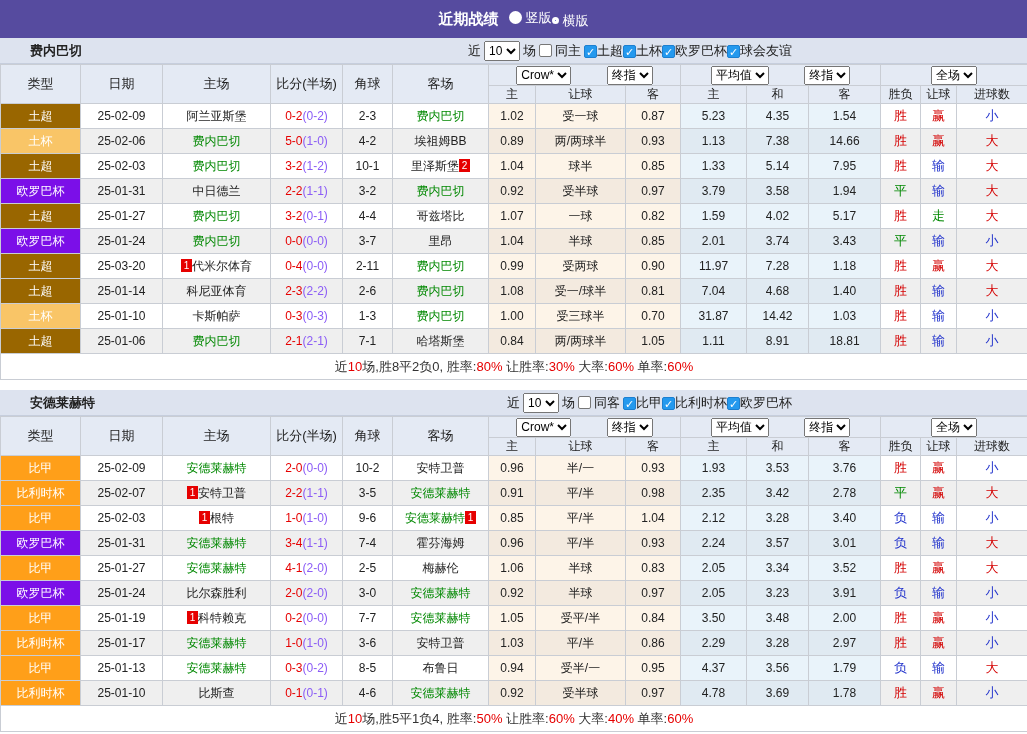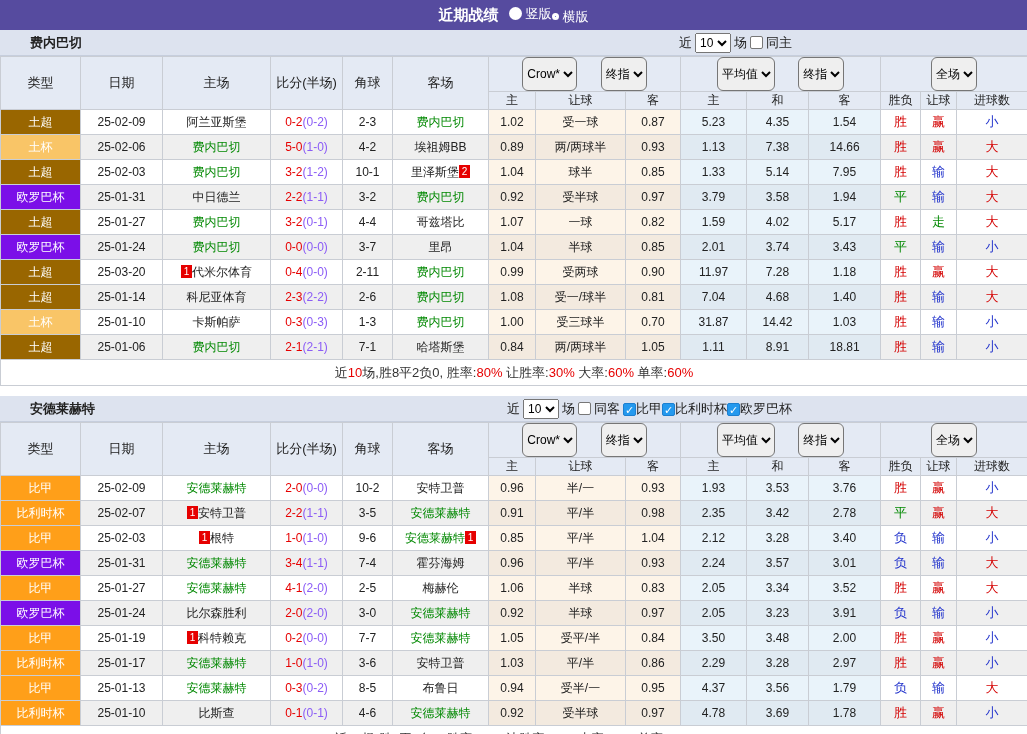--- a/index.html
+++ b/index.html
@@ -6,21 +6,21 @@
   html,body { margin:0; padding:0; }
   body {
     width:1027px;
     font-family:"Liberation Sans","DejaVu Sans",sans-serif;
     background:#fff;
     color:#222;
     font-size:12px;
   }
   
   .titlebar {
-    height:30px; background:#564B9F; color:#fff;
+    height:38px; background:#564B9F; color:#fff;
     display:flex; align-items:center; justify-content:center; gap:10px;
     font-size:15px;
   }
   .titlebar .pg-title { font-weight:bold; }
   .vm { display:inline-flex; align-items:center; gap:4px; font-size:13px; cursor:pointer; }
   .radio { display:inline-block; border-radius:50%; }
   .radio.sel { width:13px; height:13px; background:#fff; }
   .radio.unsel { width:7px; height:7px; border:3px solid #fff; background:#4a58c8; }
   
   .section-bar {
@@ -38,21 +38,21 @@
     text-align:center; line-height:13px; font-size:11px; cursor:pointer;
     vertical-align:middle;
   }
   .cb.checked { background:#2499EE; color:#fff; border:1px solid #1c7fd0; }
   .cb.unchecked { background:#fff; border:1px solid #777; }
   
   table { border-collapse:collapse; table-layout:fixed; width:1027px; text-align:center; }
   th,td { border:1px solid #C9CDD4; padding:0; overflow:hidden; white-space:nowrap; }
   thead th { background:#E4EAF4; font-weight:normal; }
   tr.hdr1 th { height:21px; font-size:12px; }
-  tr.hdr1 select { font-size:12px; height:34px; margin:0 10px;border-radius:6px; }
+  tr.hdr1 select { font-size:12px; height:19px; margin:0 16px; }
   tr.hdr2 th { height:17px; font-size:12px; }
   thead th.lh { font-size:13px; }
   tbody tr.datarow { height:25px; }
   tbody tr.odd td.plain { background:#fff; }
   tbody tr.even td.plain { background:#EFEFEF; }
   tbody tr.odd td.crow { background:#FDF4E8; }
   tbody tr.even td.crow { background:#F3EADF;text-align:center; }
   tbody tr.odd td.avg { background:#E9F3FA; }
   tbody tr.even td.avg { background:#E0EAF2; }
   td.league { color:#fff; font-size:12px; }
@@ -90,20 +90,21 @@
   <div id="sections">
   <div class="section">
     <div class="section-bar">
       <span class="team">费内巴切</span>
       <span class="controls">
         <span>近</span>
         <select><option>10</option></select>
         <span>场</span>
         <span class="cb unchecked"></span>
         <span>同主</span>
+        <span><span class="cb checked">✓</span><span>土超</span><span class="cb checked">✓</span><span>土杯</span><span class="cb checked">✓</span><span>欧罗巴杯</span><span class="cb checked">✓</span><span>球会友谊</span></span>
       </span>
     </div>
     <table>
       <colgroup>
         <col style="width:80px">
             <col style="width:82px">
             <col style="width:108px">
         <col style="width:72px">
             <col style="width:50px">
             <col style="width:96px">

